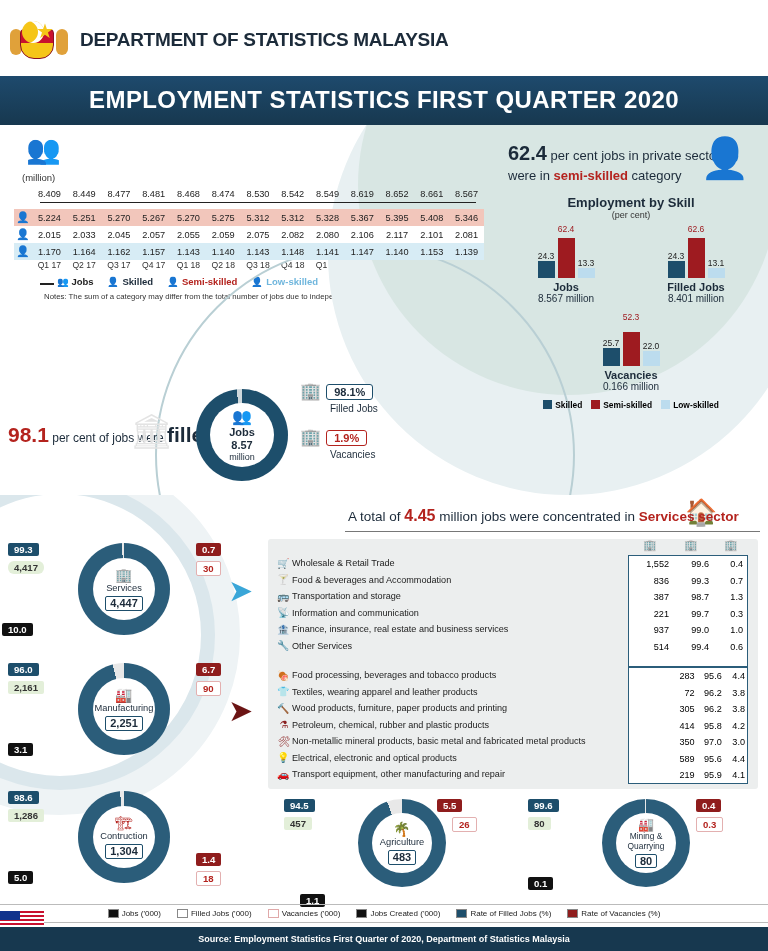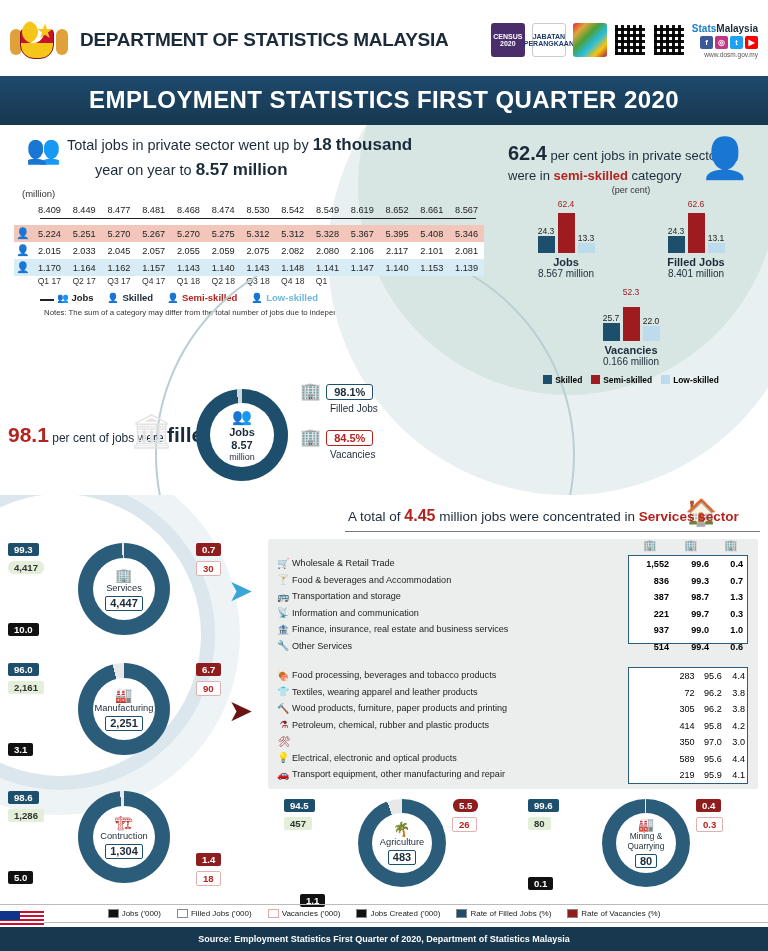--- a/index.html
+++ b/index.html
@@ -208,56 +208,31 @@
 
   <div class="header">
     <div class="crest">
       <div class="tiger-l"></div>
         <div class="tiger-r"></div>
       <div class="shield"></div>
         <div class="moon"></div>
         <div class="star">★</div>
     </div>
     <div class="dept-title">DEPARTMENT OF STATISTICS MALAYSIA</div>
-    <div class="hdr-right">
-      <div class="hdr-logo logo-census">CENSUS 2020</div>
-      <div class="hdr-logo logo-dosm">JABATAN PERANGKAAN</div>
-      <div class="logo-sdg"></div>
-      <div class="qr"></div>
-      <div class="qr"></div>
-      <div class="social-block">
-        <div class="social-title"><span>Stats</span>Malaysia</div>
-        <div class="social-icons">
-          <span class="si fb">f</span>
-          <span class="si ig">◎</span>
-          <span class="si tw">t</span>
-          <span class="si yt">▶</span>
-        </div>
-        <div class="social-url">www.dosm.gov.my</div>
-      </div>
-    </div>
   </div>
 
   <div class="titlebar">EMPLOYMENT STATISTICS FIRST QUARTER 2020</div>
 
   <div class="sec1">
     <div class="swirl1"></div>
     <div class="swirl2"></div>
     <div class="swirlring"></div>
 
     <div class="s1-top">
       <div class="people-ico">👥</div>
-      <div class="s1-head">
-        <span>Total jobs in private sector went up by</span>
-        <b>18</b>
-        <b>thousand</b><br>
-        <span style="margin-left:28px">year on year to</span>
-        <b>8.57</b>
-        <b>million</b>
-      </div>
     </div>
 
     <div class="unit">(million)</div>
 
     <div class="trend">
       <div class="trow row-jobs">
         <span class="lbl"></span>
         <span class="cell">8.409</span>
         <span class="cell">8.449</span>
         <span class="cell">8.477</span>
@@ -351,20 +326,21 @@
 
     <div class="s1-right">
       <div class="ghost">👤</div>
       <div class="pct62">
         <b>62.4</b>
         <span>per cent jobs in private sector</span><br>
         <span>were in</span>
         <span class="semi">semi-skilled</span>
         <span>category</span>
       </div>
+      <div class="skill-title">Employment by Skill</div>
       <div class="skill-sub">(per cent)</div>
 
       <div class="barsets">
         <div class="barset">
           <div class="bv red">62.4</div>
           <div class="bars">
             <div style="text-align:center">
                 <div class="bv">24.3</div>
                 <div class="bar dark" style="height:17px"></div>
               </div>
@@ -436,21 +412,21 @@
           <span>million</span>
         </div>
       </div>
       <div class="tagbox" style="left:300px; top:6px;">
         <span style="font-size:17px;color:#2b5d7a">🏢</span>
         <span class="tag">98.1%</span>
       </div>
       <div class="tag-cap" style="position:absolute; left:330px; top:28px;">Filled Jobs</div>
       <div class="tagbox" style="left:300px; top:52px;">
         <span style="font-size:17px;color:#8f1d1d">🏢</span>
-        <span class="tag red">84.5%</span>
+        <span class="tag red">1.9%</span>
       </div>
       <div class="tag-cap" style="position:absolute; left:330px; top:74px;">Vacancies</div>
     </div>
   </div>
 
   <div class="sec2">
     <div class="arcbg"></div>
     <div class="arcbg2"></div>
     <div class="house">🏠</div>
 
@@ -489,21 +465,21 @@
         </div>
       <div class="r">
           <span class="ico">🏦</span>
           <span>Finance, insurance, real estate and business services</span>
         </div>
       <div class="r">
           <span class="ico">🔧</span>
           <span>Other Services</span>
         </div>
     </div>
-    <div class="numcol boxed" style="left:628px; top:60px; height:89px;font-weight:bold;">
+    <div class="numcol boxed" style="left:628px; top:60px; height:112px;">
       <div class="r">
           <span class="n1">1,552</span>
           <span class="n2">99.6</span>
           <span class="n3">0.4</span>
         </div>
       <div class="r">
           <span class="n1">836</span>
           <span class="n2">99.3</span>
           <span class="n3">0.7</span>
         </div>
@@ -541,20 +517,21 @@
       <div class="r">
           <span class="ico">🔨</span>
           <span>Wood products, furniture, paper products and printing</span>
         </div>
       <div class="r">
           <span class="ico">⚗</span>
           <span>Petroleum, chemical, rubber and plastic products</span>
         </div>
       <div class="r">
           <span class="ico">🛠</span>
+          <span>Non-metallic mineral products, basic metal and fabricated metal products</span>
         </div>
       <div class="r">
           <span class="ico">💡</span>
           <span>Electrical, electronic and optical products</span>
         </div>
       <div class="r">
           <span class="ico">🚗</span>
           <span>Transport equipment, other manufacturing and repair</span>
         </div>
     </div>
@@ -600,21 +577,21 @@
       <div class="donut" style="width:92px;height:92px;background:conic-gradient(#2b5d7a 0 99.3%,#e8e8e8 99.3% 100%)">
         <div class="hole" style="width:62px;height:62px;">
           <span style="font-size:14px;color:#2b5d7a">🏢</span>
           <span class="dname">Services</span>
           <span class="dval">4,447</span>
         </div>
       </div>
     </div>
     <div class="chip blue" style="position:absolute;left:8px;top:48px;">99.3</div>
     <div class="chip greenfill" style="position:absolute;left:8px;top:66px;border-radius:6px;">4,417</div>
-    <div class="chip dark" style="position:absolute;left:8px;top:128px;">10.0</div>
+    <div class="chip dark" style="position:absolute;left:2px;top:128px;">10.0</div>
     <div class="chip redbox" style="position:absolute;left:196px;top:48px;">0.7</div>
     <div class="chip redline" style="position:absolute;left:196px;top:66px;">30</div>
     <div class="arrow-blue" style="left:228px; top:78px;">➤</div>
 
     <div class="dgroup" style="left:78px; top:168px;">
       <div class="donut" style="width:92px;height:92px;background:conic-gradient(#2b5d7a 0 96%,#e8e8e8 96% 100%)">
         <div class="hole" style="width:62px;height:62px;">
           <span style="font-size:14px;color:#2b5d7a">🏭</span>
           <span class="dname">Manufacturing</span>
           <span class="dval">2,251</span>
@@ -648,21 +625,21 @@
         <div class="hole" style="width:60px;height:60px;">
           <span style="font-size:14px;color:#2f7d32">🌴</span>
           <span class="dname">Agriculture</span>
           <span class="dval">483</span>
         </div>
       </div>
     </div>
     <div class="chip blue" style="position:absolute;left:284px;top:304px;">94.5</div>
     <div class="chip greenfill" style="position:absolute;left:284px;top:322px;">457</div>
     <div class="chip dark" style="position:absolute;left:300px;top:382px;margin-top:17px;">1.1</div>
-    <div class="chip redbox" style="position:absolute;left:453px;top:304px;border-radius:6px;">5.5</div>
+    <div class="chip redbox" style="position:absolute;left:437px;top:304px;">5.5</div>
     <div class="chip redline" style="position:absolute;left:452px;top:322px;">26</div>
 
     <div class="dgroup" style="left:602px; top:304px;">
       <div class="donut" style="width:88px;height:88px;background:conic-gradient(#2b5d7a 0 99.6%,#e8e8e8 99.6% 100%)">
         <div class="hole" style="width:60px;height:60px;">
           <span style="font-size:13px;color:#c08a2a">🏭</span>
           <span class="dname" style="font-size:8.4px">Mining &amp; Quarrying</span>
           <span class="dval">80</span>
         </div>
       </div>

